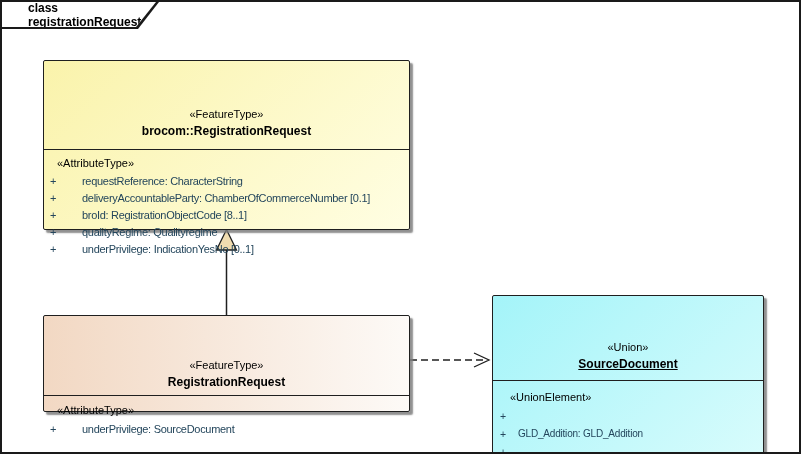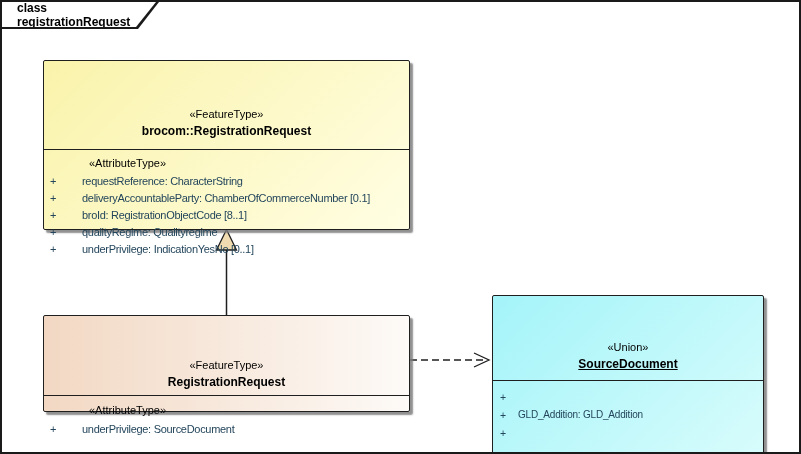--- a/index.html
+++ b/index.html
@@ -8,36 +8,36 @@
     background:var(--canvas-bg);border:2px solid var(--frame-border);overflow:hidden;
   }
   
   .tab-outer{
     position:absolute;left:0;top:0;width:157px;height:27px;background:var(--frame-border);
     clip-path:polygon(0 0,100% 0,calc(100% - 21px) 100%,0 100%);
   }
   .tab-inner{
     position:absolute;left:0;top:0;width:154px;height:25px;background:var(--canvas-bg);
     clip-path:polygon(0 0,100% 0,calc(100% - 20px) 100%,0 100%);
-    display:flex;align-items:center;padding-left:15px;box-sizing:border-box;
+    display:flex;align-items:center;padding-left:26px;box-sizing:border-box;
     font-size:12px;font-weight:bold;color:var(--name-text);
   }
   
   .uml-class{
     position:absolute;box-sizing:border-box;border:1.5px solid var(--box-border);
     border-radius:2px;box-shadow:3px 3px 1.5px rgba(125,125,125,.85);
   }
   .uml-class .hdr{
     display:flex;flex-direction:column;justify-content:center;align-items:center;
     box-sizing:border-box;border-bottom:1.5px solid var(--divider);margin-top:36px;
   }
   .stereo{font-size:11px;color:var(--name-text);line-height:16px;}
   .name{font-size:12px;font-weight:bold;color:var(--name-text);line-height:18px;}
   .body{box-sizing:border-box;overflow:hidden;}
-  .sect{padding-left:13px;font-size:11px;line-height:19px;color:var(--name-text);margin-left:32px;}
+  .sect{padding-left:13px;font-size:11px;line-height:19px;color:var(--name-text);}
   .row{display:flex;line-height:17px;white-space:nowrap;}
   .vis{width:38px;padding-left:6px;box-sizing:border-box;font-size:11px;color:var(--attr-text);flex:0 0 auto;}
   .atext{font-size:11px;letter-spacing:-0.3px;color:var(--attr-text);}
   
   .c0{left:41px;top:58px;width:367px;height:170px;
       background:linear-gradient(135deg,var(--yellow-from),var(--yellow-to));}
   .c0 .hdr{height:53px;}
   .c0 .body{padding-top:4px;}
   .c1{left:41px;top:313px;width:367px;height:97px;
       background:linear-gradient(to right,var(--tan-from),var(--tan-to));}
@@ -118,20 +118,21 @@
       </div>
     </div>
   </div>
 
   <div class="uml-class c2">
     <div class="hdr">
       <div class="stereo">«Union»</div>
       <div class="name">SourceDocument</div>
     </div>
     <div class="body">
+      <div class="sect">«UnionElement»</div>
       <div class="row">
         <span class="vis">+</span>
       </div>
       <div class="row">
         <span class="vis">+</span>
         <span class="atext">GLD_Addition: GLD_Addition</span>
       </div>
       <div class="row">
         <span class="vis">+</span>
       </div>

